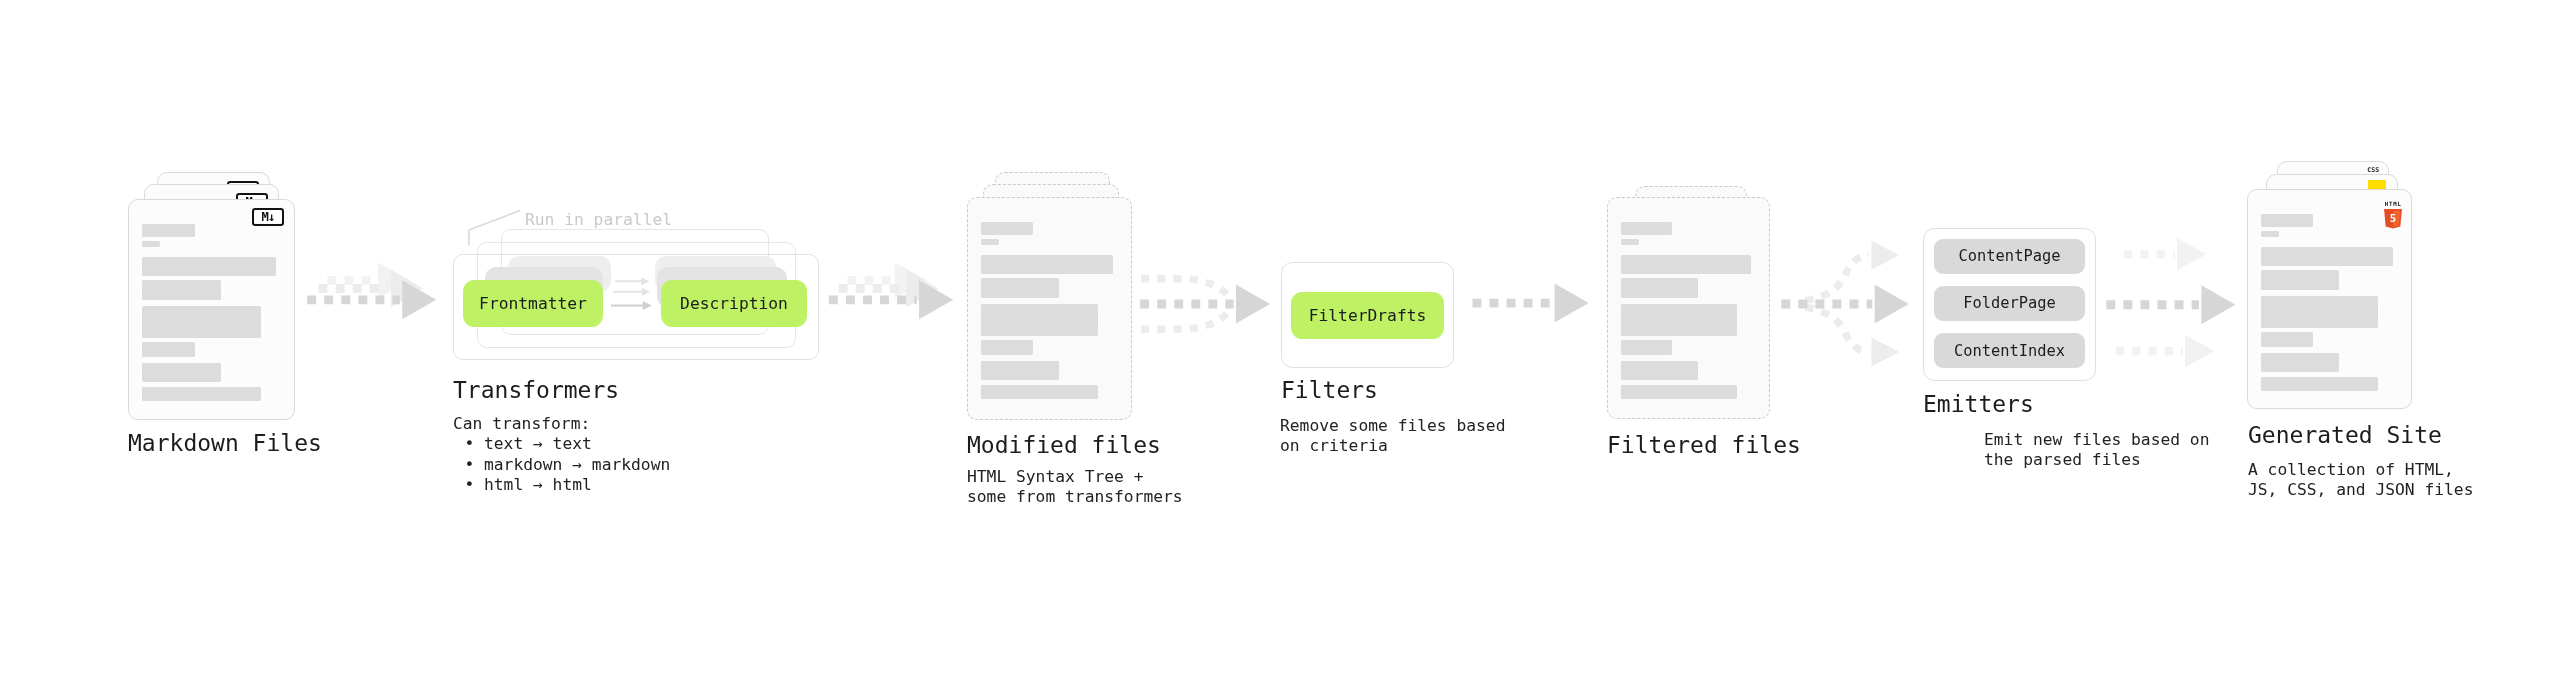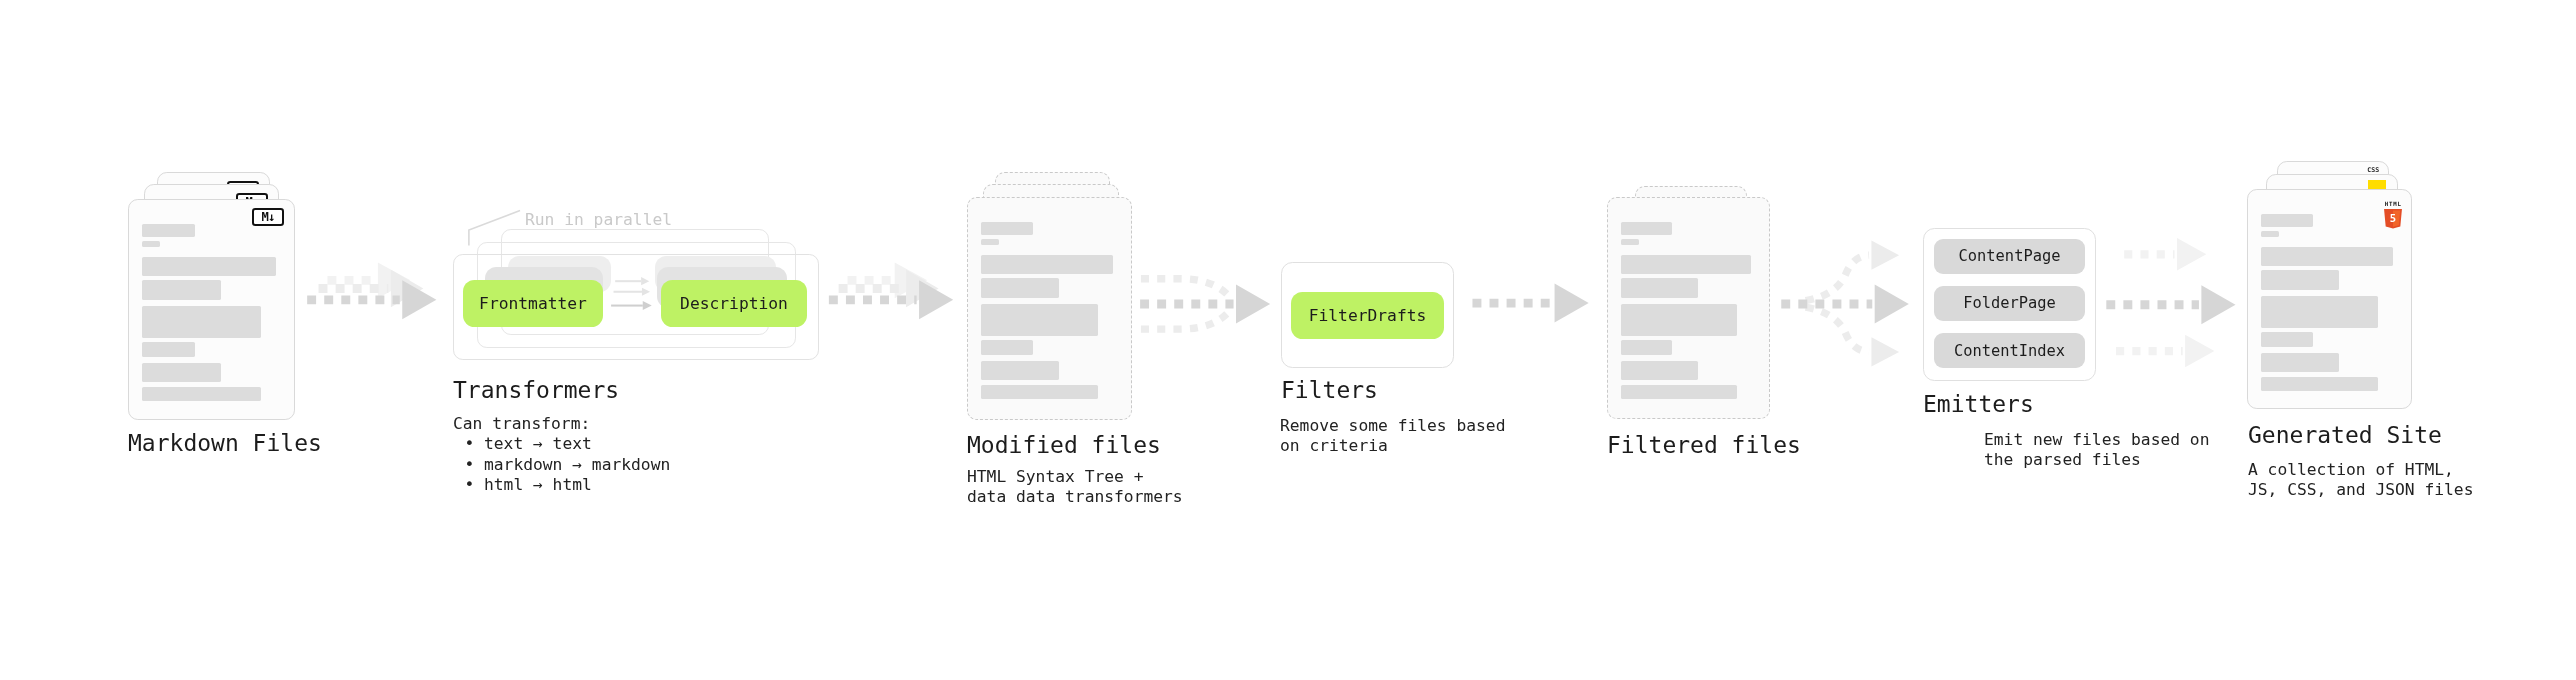--- a/index.html
+++ b/index.html
@@ -111,21 +111,21 @@
       <div class="bar" style="top: 57px; width: 81%; height: 18.7px;"></div>
       <div class="bar" style="top: 80px; width: 48%; height: 19.5px;"></div>
       <div class="bar" style="top: 106px; width: 72%; height: 32px;"></div>
       <div class="bar" style="top: 142px; width: 32%; height: 14.6px;"></div>
       <div class="bar" style="top: 163px; width: 48%; height: 18.7px;"></div>
       <div class="bar" style="top: 187px; width: 72%; height: 14px;"></div>
     </div>
   <div class="title" style="left:967px;top:432px;">Modified files</div>
   <div class="body-text" style="left:967px;top:467px;">
     <div>HTML Syntax Tree +</div>
-    <div>data data transformers</div>
+    <div>some from transformers</div>
   </div>
 
   <div class="frame" style="left:1281px;top:262px;width:173px;height:106px;display:flex;align-items:center;justify-content:center;">
     <div class="pill" style="position:static;width:153px;height:47px;">FilterDrafts</div>
   </div>
   <div class="title" style="left:1281px;top:377px;">Filters</div>
   <div class="body-text" style="left:1280px;top:416px;">
     <div>Remove some files based</div>
     <div>on criteria</div>
   </div>

